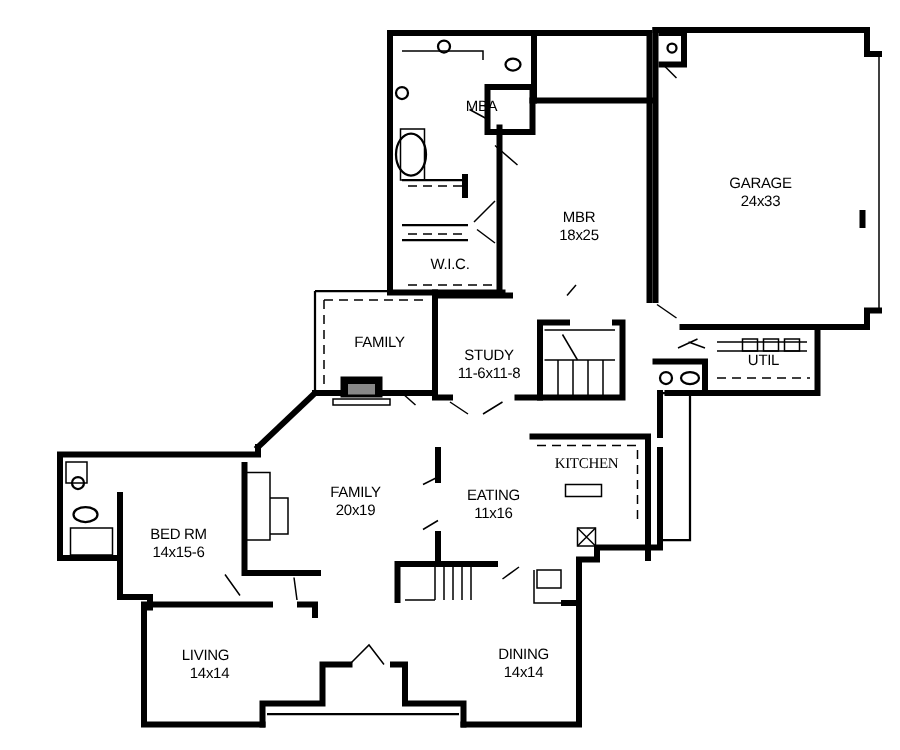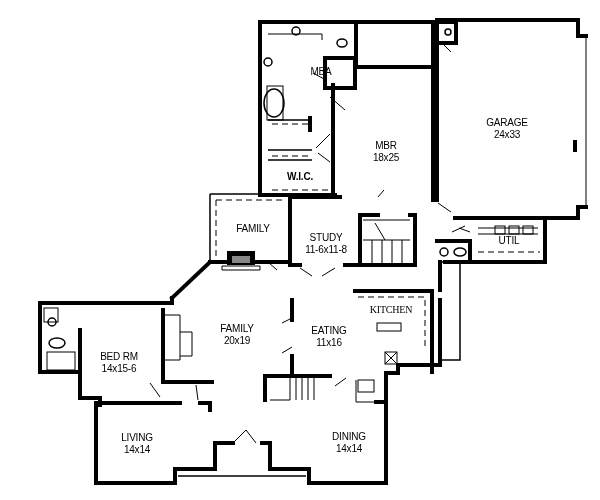--- a/index.html
+++ b/index.html
@@ -138,21 +138,21 @@
   </g>
 </svg>
 
 <div class="label" style="left:321px;top:72px;">
   <span>MBA</span>
 </div>
 <div class="label" style="left:386px;top:152px;">
   <span class="dim">MBR</span>
   <span class="dim">18x25</span>
 </div>
-<div class="label" style="left:300px;top:177px;font-weight:bold;">
+<div class="label" style="left:300px;top:177px;">
   <span>W.I.C.</span>
 </div>
 <div class="label" style="left:507px;top:129px;">
   <span class="dim">GARAGE</span>
   <span class="dim">24x33</span>
 </div>
 <div class="label" style="left:253px;top:229px;">
   <span>FAMILY</span>
 </div>
 <div class="label" style="left:326px;top:244px;">
@@ -170,20 +170,20 @@
   <span class="dim">20x19</span>
 </div>
 <div class="label" style="left:329px;top:337px;">
   <span class="dim">EATING</span>
   <span class="dim">11x16</span>
 </div>
 <div class="label" style="left:119px;top:363px;">
   <span class="dim">BED RM</span>
   <span class="dim">14x15-6</span>
 </div>
-<div class="label" style="left:137px;top:444px;">
+<div class="label" style="left:137px;top:444px;text-align:right;">
   <span class="dim">LIVING</span>
   <span class="dim">14x14</span>
 </div>
 <div class="label" style="left:349px;top:443px;">
   <span class="dim">DINING</span>
   <span class="dim">14x14</span>
 </div>
 
 </body></html>

